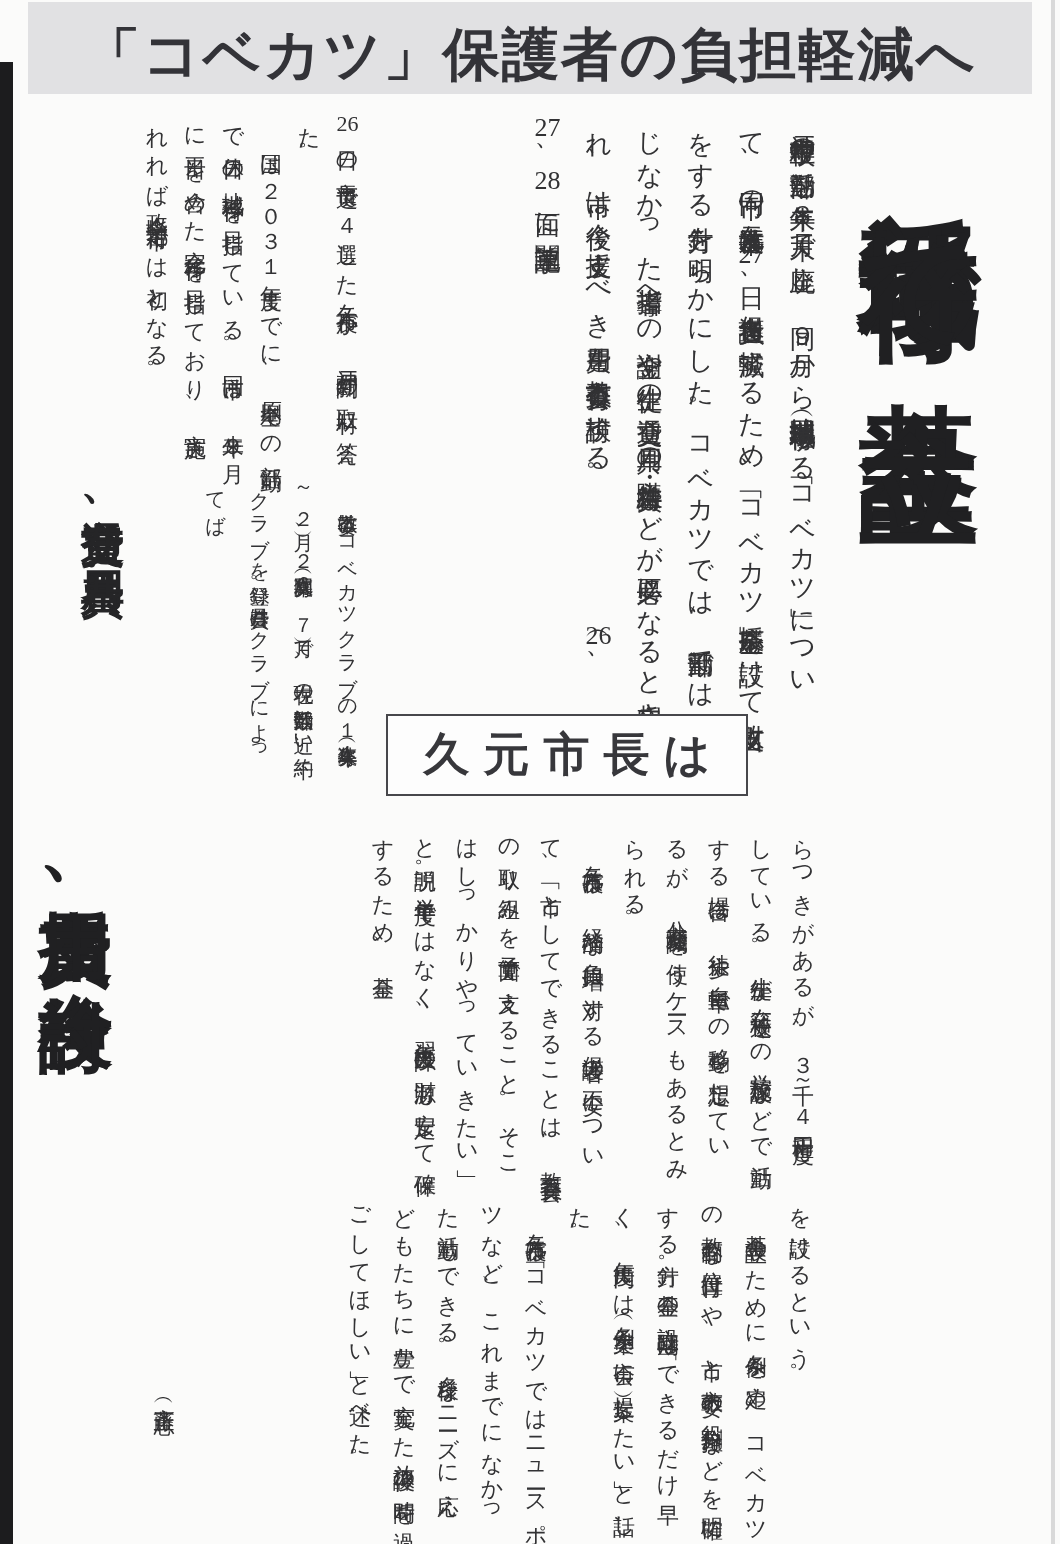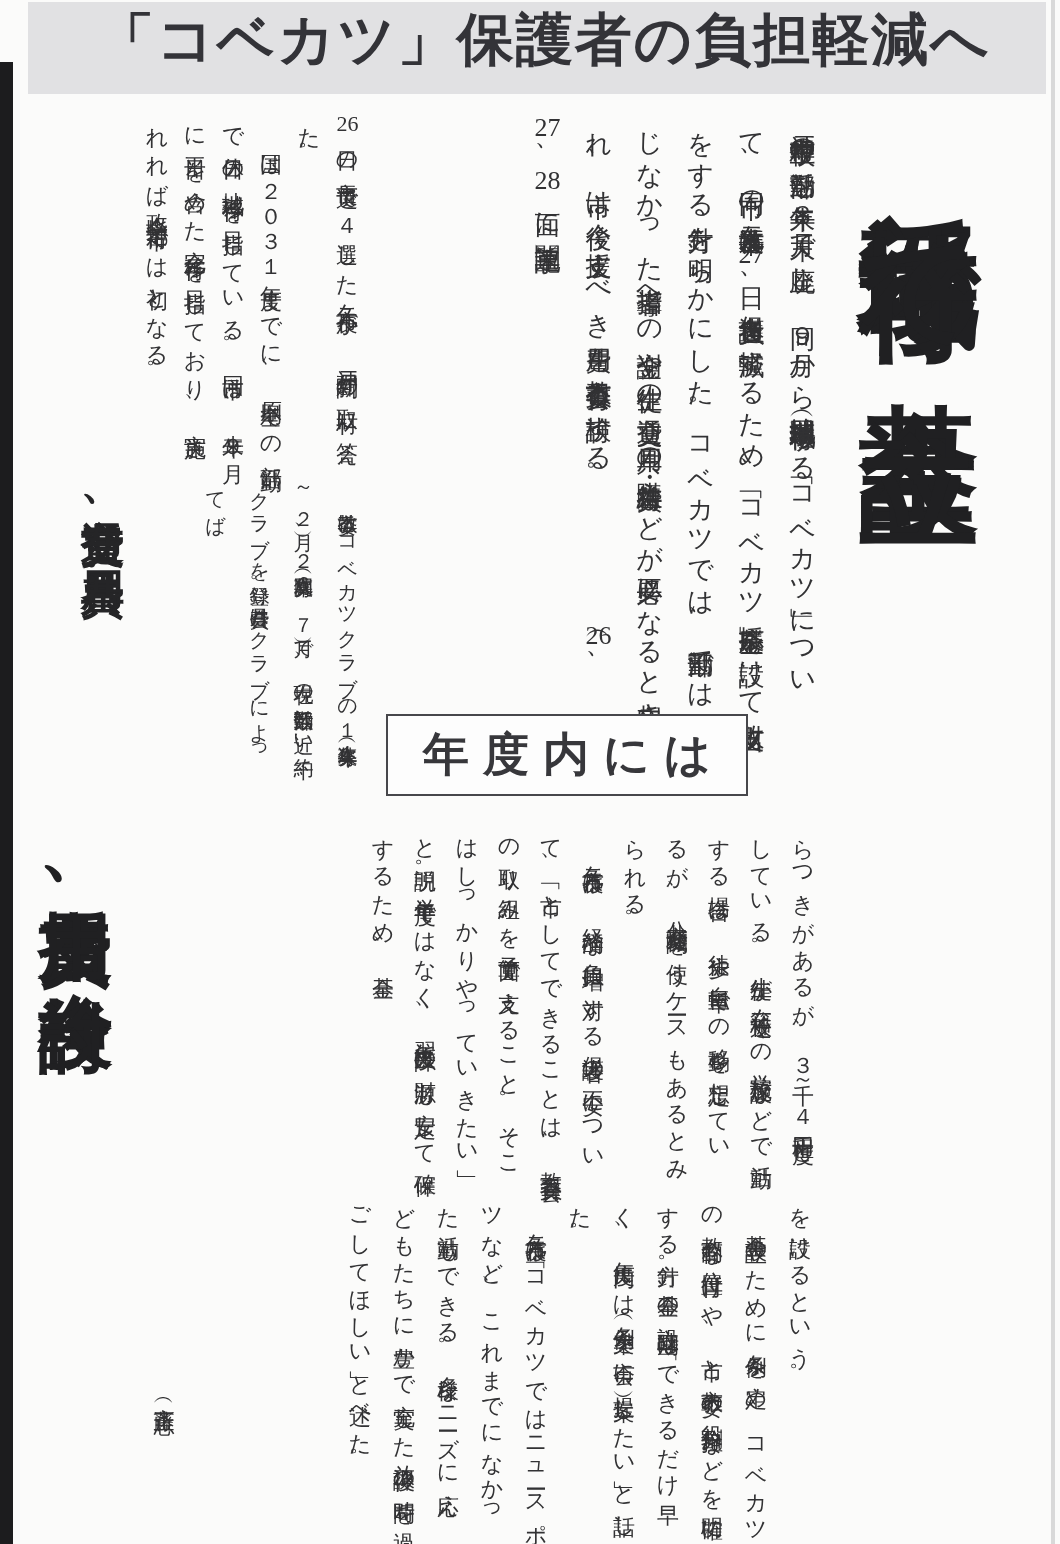--- a/index.html
+++ b/index.html
@@ -20,23 +20,22 @@
   .tcy{text-combine-upright:all;}
 
   
   #fold-bar{position:absolute;left:0;top:62px;width:13px;height:1482px;background:#1c1c1e;}
   
   #right-rule{position:absolute;left:1051px;top:0;width:4px;height:1544px;background:#d9d9d9;}
 
   
   #banner{
     position:absolute;left:28px;top:2px;width:1004px;height:92px;
-    background:#e1e1e3;display:flex;align-items:flex-start;justify-content:center;
+    background:#e1e1e3;display:flex;align-items:flex-end;justify-content:center;
     font-family:"Liberation Sans",sans-serif;
-    padding-left:14px;
   }
   #banner .t{
     font-size:57px;font-weight:700;color:#333338;letter-spacing:2px;white-space:nowrap;
   }
 
   
   #headline-main{
     left:828px;top:114px;width:182px;height:1412px;
     font-size:119px;font-weight:700;color:#202022;
     letter-spacing:8px;line-height:182px;text-align:start;
@@ -120,21 +119,21 @@
   <div id="tierA" class="v">
     <p><span class="tcy">26</span>日の市長選で４選した久元市長が、神戸新聞の取材に答えた。</p>
     <p>　国は２０３１年度までに、原則全ての部活動で休日の地域移行を目指している。同市は、来年９月に平日を含めた完全移行を目指しており、実施されれば政令指定都市では初となる。</p>
   </div>
 
   <div id="tierB" class="v">
     <p>　市教委はコベカツクラブの１次募集（今年１～２月）、２次募集（同６～７月）で、現在の部活動数に近い約千クラブを登録。月会費はクラブによってば</p>
   </div>
 
   <div id="label-box">
-    <span class="t">年度内には</span>
+    <span class="t">久元市長は</span>
   </div>
 
   <div id="headline-kicker" class="v">
     <p>交通費、用具費…</p>
   </div>
 
   <div id="headline-left" class="v">
     <p>支援費用、今後検討</p>
   </div>
 

